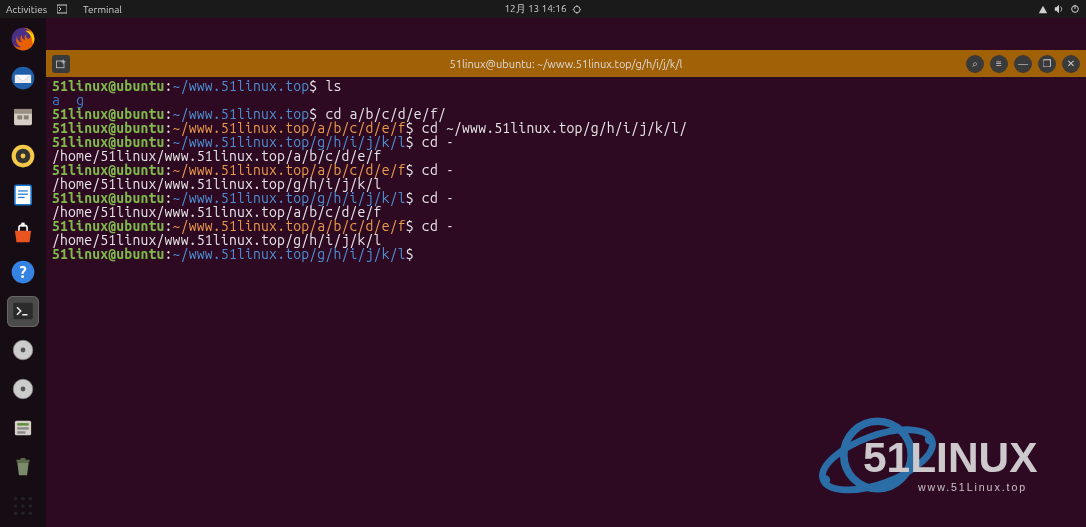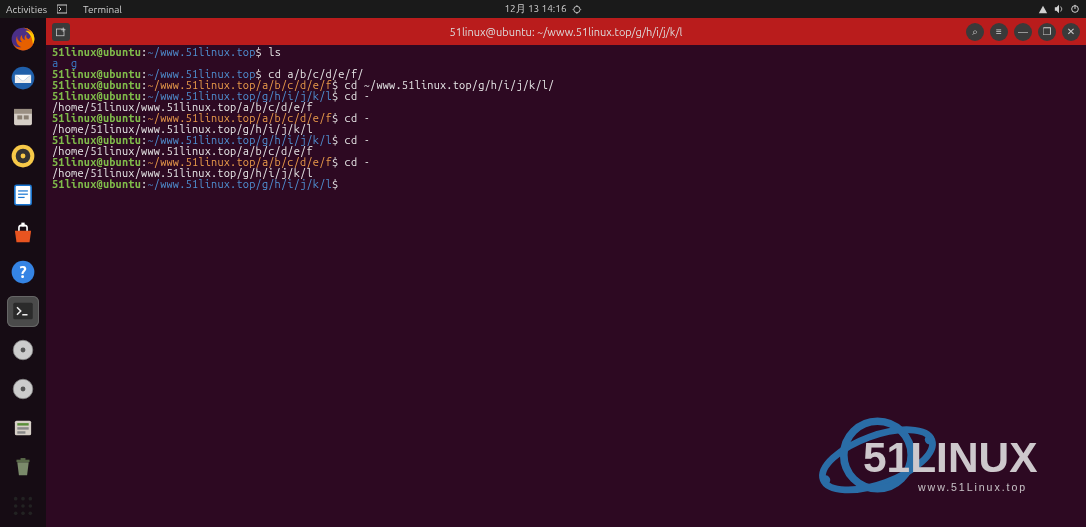--- a/index.html
+++ b/index.html
@@ -73,27 +73,28 @@
 
     .terminal-window {
       position: absolute;
       left: 46px; right: 0; top: 0; bottom: 0;
       background: #2d0922;
       display: flex;
       flex-direction: column;
     }
     .term-titlebar {
       height: 27px;
-      background: #b91c1c;
+      background: #a16207;
       display: flex;
       align-items: center;
       padding: 0 6px;
       color: #ddd;
       font-size: 11px;
       position: relative;
+      margin-top: 32px;
     }
     .term-title-center {
       position: absolute;
       left: 50%;
       transform: translateX(-50%);
     }
     .term-titlebar .btn-right {
       display: flex;
       gap: 6px;
       margin-left: auto;
@@ -114,21 +115,21 @@
       background: #3a3a3a;
       display: flex;
       align-items: center;
       justify-content: center;
     }
 
     .term-body {
       flex: 1;
       padding: 2px 6px;
       font-family: "Ubuntu Mono", "DejaVu Sans Mono", monospace;
-      font-size: 11px;
+      font-size: 14px;
       line-height: 1.0;
       color: #e6e6e6;
       white-space: pre;
       overflow: hidden;
       letter-spacing: 0.2px;
     }
     .c-user { color: #7fba4a; font-weight: bold; }
     .c-path { color: #4f8fd1; }
     .c-white { color: #e6e6e6; }
     .c-dir { color: #3a7cc7; }

